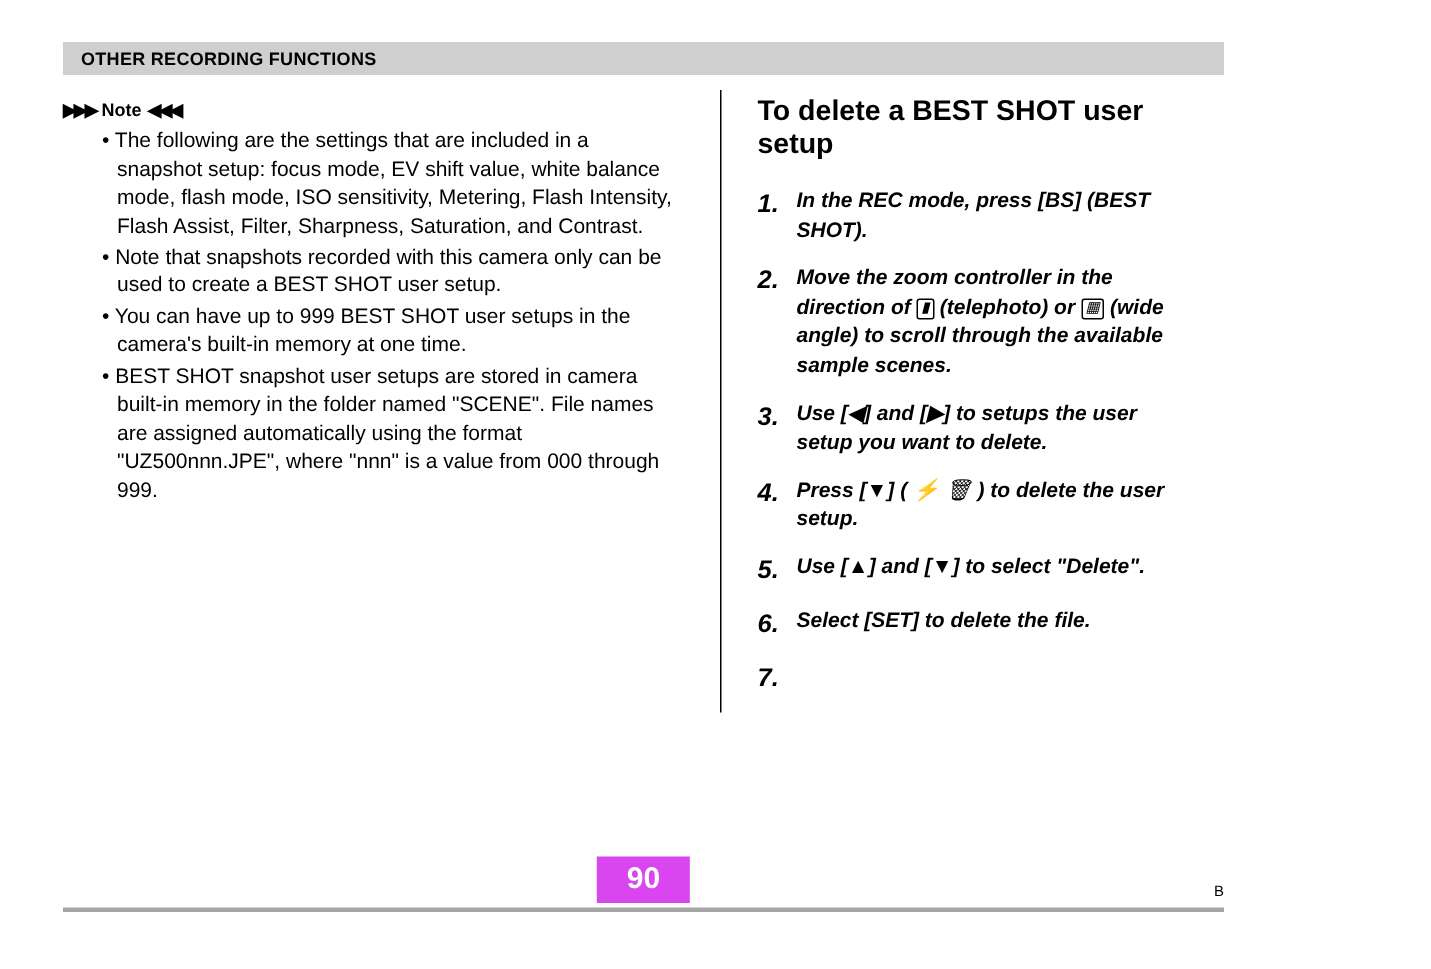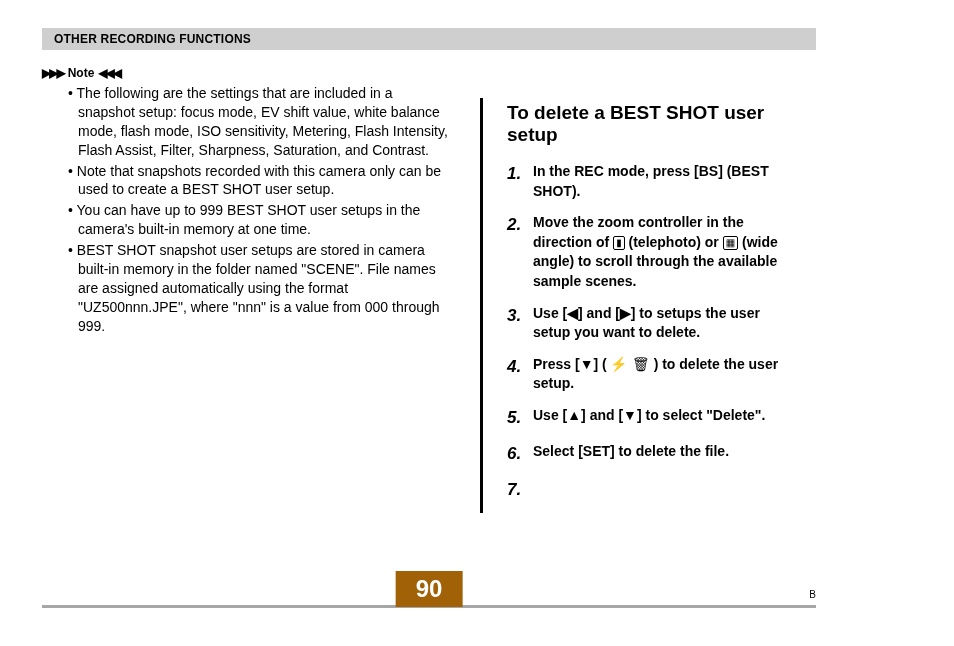--- a/index.html
+++ b/index.html
@@ -32,24 +32,23 @@
   .columns {
     display: flex;
     gap: 20px;
   }
   .col-left {
     width: 410px;
     padding-right: 8px;
   }
   .col-right {
     flex: 1;
-    border-left: 3px solid #000000;
+    border-left: 1px solid #000000;
     padding-left: 24px;
     padding-right: 20px;
-    margin-top: 38px;
   }
   .note-header {
     display: flex;
     align-items: center;
     gap: 4px;
     font-size: 12px;
     font-weight: bold;
     margin: 6px 0 4px 0;
   }
   .note-arrows {
@@ -91,20 +90,21 @@
   .step-num {
     font-style: italic;
     font-weight: bold;
     font-size: 17px;
     min-width: 22px;
     margin-right: 4px;
   }
   .step-body {
     font-weight: bold;
     flex: 1;
+    font-style: italic;
   }
   .step-sub {
     font-weight: normal;
     font-size: 13px;
     margin-top: 4px;
   }
   .step-sub::before {
     content: "• ";
   }
   .sym {
@@ -130,24 +130,24 @@
   .footer-line {
     height: 3px;
     background: #a6a6a6;
     margin-top: 6px;
   }
   .page-num {
     position: absolute;
     left: 50%;
     transform: translateX(-50%);
     top: -28px;
-    background: #a16207;
+    background: #d946ef;
     color: #fff;
     font-weight: bold;
-    font-size: 24px;
+    font-size: 20px;
     padding: 4px 20px;
   }
   .footer-right {
     position: absolute;
     right: 0;
     top: -10px;
     font-size: 10px;
   }
 </style>
 </head>

